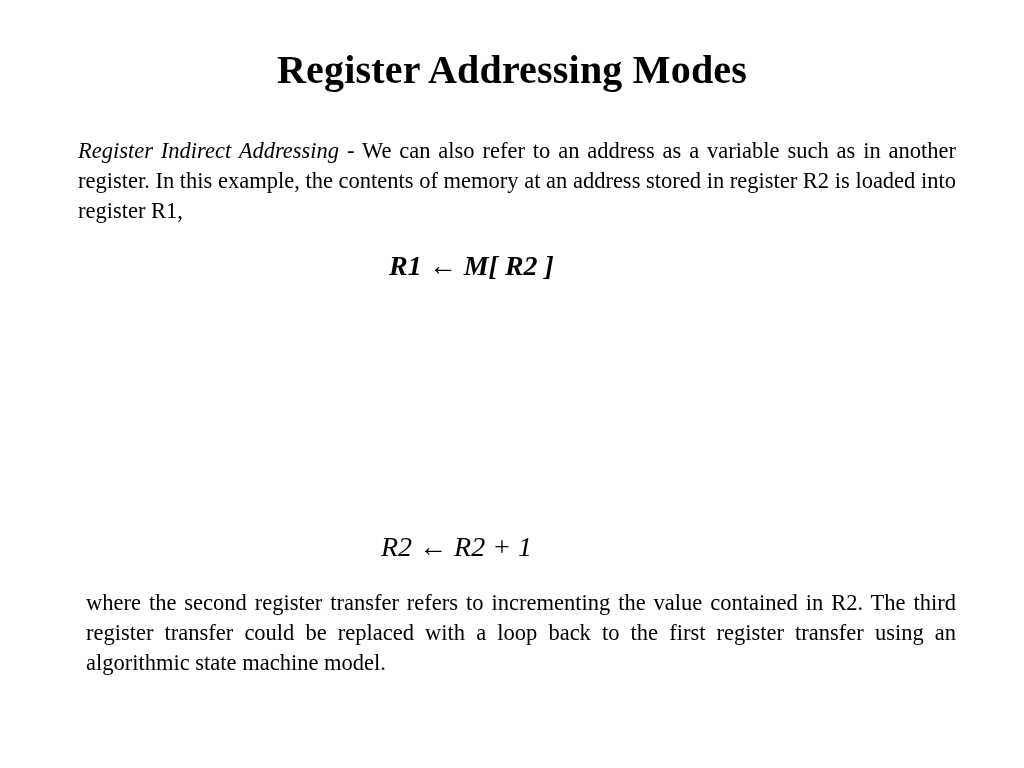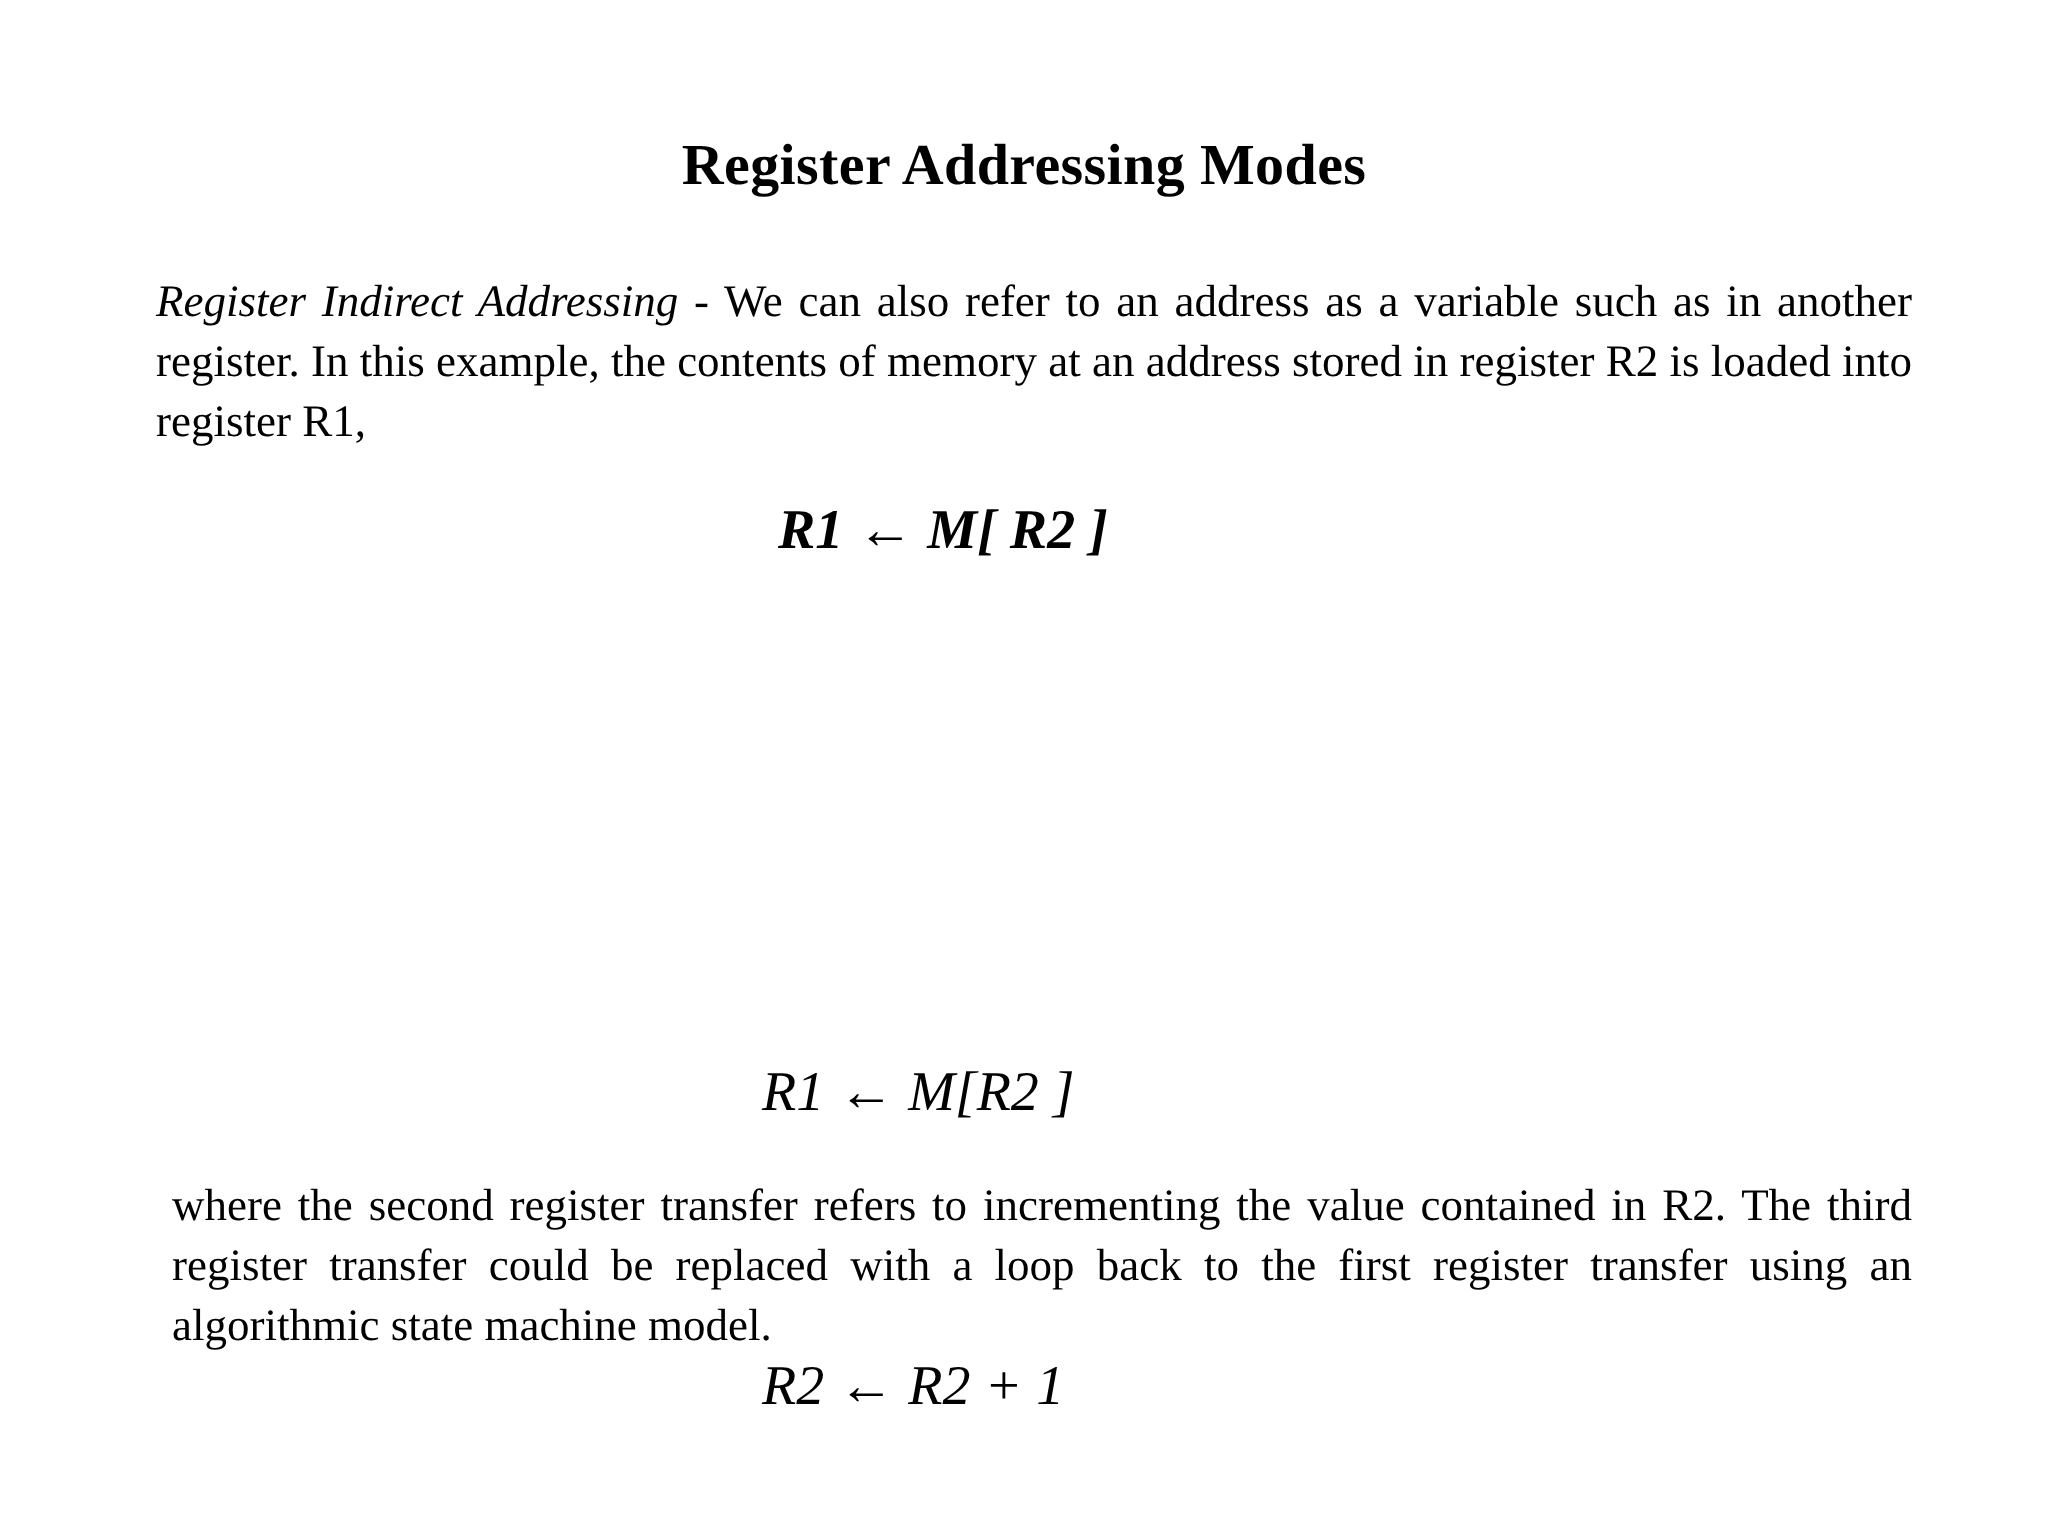--- a/index.html
+++ b/index.html
@@ -9,26 +9,26 @@
   .slide {
     position: relative;
     width: 1024px;
     height: 768px;
     background: #ffffff;
     overflow: hidden;
   }
 
   .slide-title {
     position: absolute;
-    top: 67px;
+    top: 46px;
     left: 0;
     width: 100%;
     text-align: center;
     font-weight: bold;
-    font-size: 29px;
+    font-size: 40px;
     letter-spacing: 0.2px;
   }
 
   .body-text {
     position: absolute;
     font-size: 22.5px;
     line-height: 30px;
     text-align: justify;
     margin-left: 16px;
   }
@@ -65,20 +65,19 @@
 <div class="slide">
 
   <h1 class="slide-title">Register Addressing Modes</h1>
 
   <p class="body-text para-1"><span class="lead-italic">Register Indirect Addressing</span><span> - We can also refer to an address as a variable such as in another register.  In this example, the contents of memory at an address stored in register R2 is loaded into register R1,</span></p>
 
   <div class="equation equation-single">R1 ← M[ R2 ]</div>
 
 
   <div class="equation-block">
-    <div class="equation-line">R1 ← M[R2 ]</div>
     <div class="equation-line">R2 ← R2 + 1</div>
     
   </div>
 
   <p class="body-text para-3">where the second register transfer refers to incrementing the value contained in R2. The third register transfer could be replaced with a loop back to the first register transfer using an algorithmic state machine model.</p>
 
 </div>
 
 </body></html>

